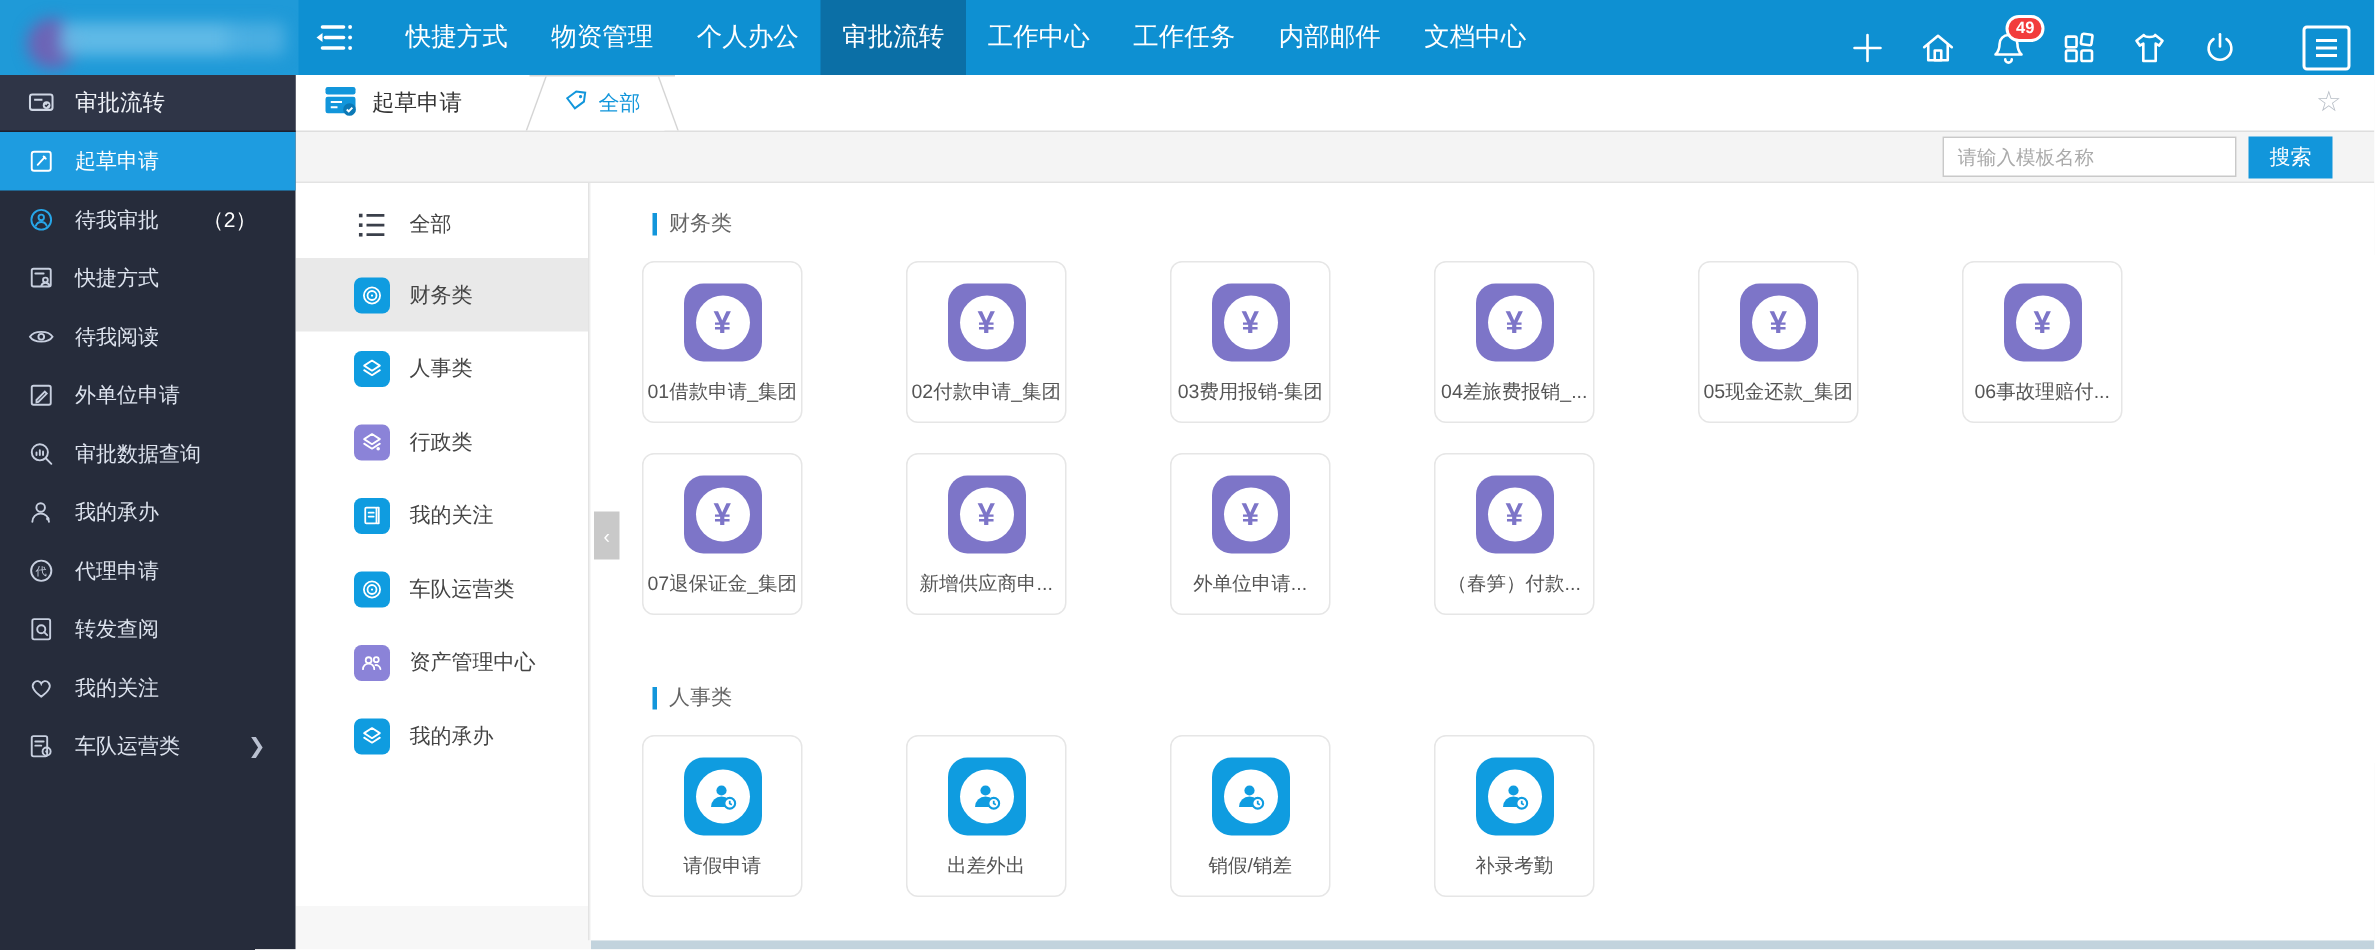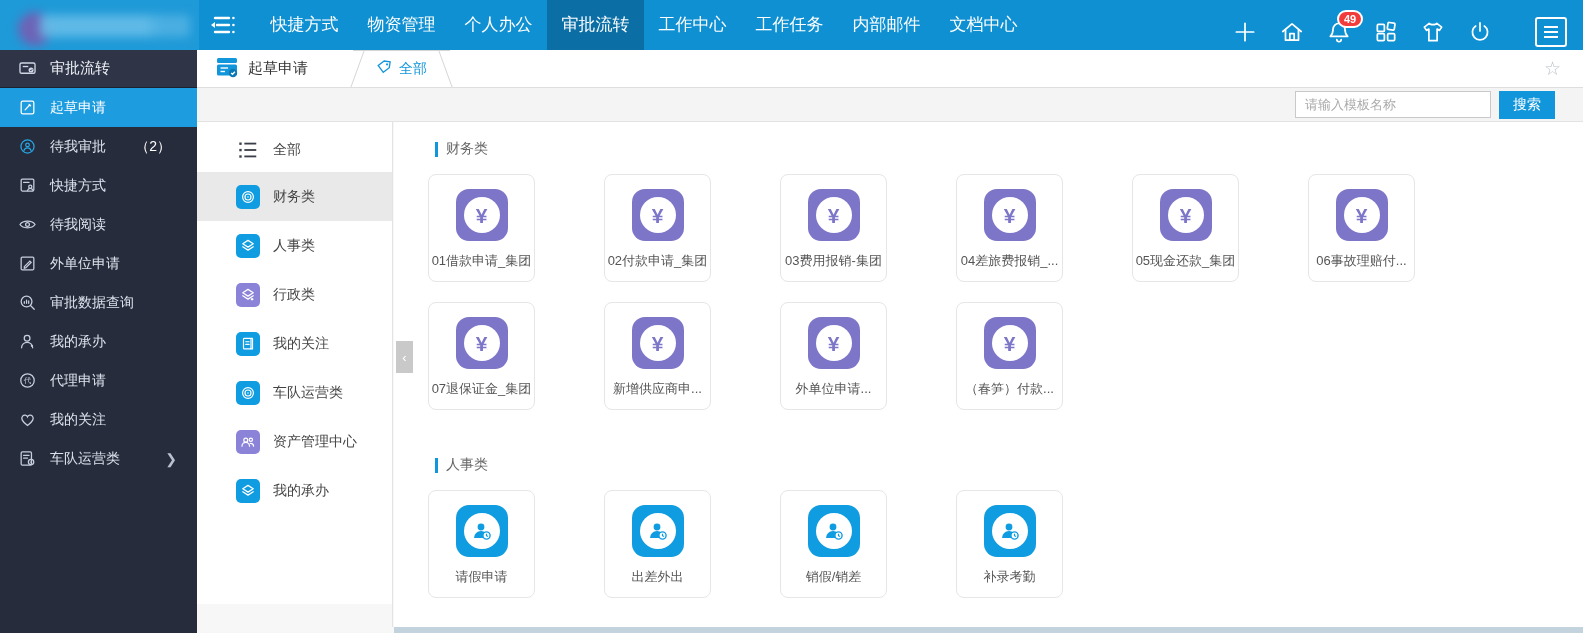--- a/index.html
+++ b/index.html
@@ -244,20 +244,30 @@
             <svg width="19" height="19" viewBox="0 0 24 24">
               <circle cx="12" cy="12" r="8.5" fill="none" stroke="#c7cfdf" stroke-width="1.6" stroke-linecap="round"></circle>
               <text x="12" y="15.5" font-size="9.5" fill="#c7cfdf" text-anchor="middle" font-family="sans-serif">代</text>
             </svg>
           </span>
           <span>代理申请</span>
         </div>
         <div class="sb-item">
           <span class="sb-ic">
             <svg width="19" height="19" viewBox="0 0 24 24">
+              <rect x="4.5" y="3.5" width="15" height="17" rx="1.5" fill="none" stroke="#c7cfdf" stroke-width="1.6" stroke-linecap="round"></rect>
+              <circle cx="12" cy="12" r="3.4" fill="none" stroke="#c7cfdf" stroke-width="1.6" stroke-linecap="round"></circle>
+              <line x1="14.4" y1="14.4" x2="17" y2="17" fill="none" stroke="#c7cfdf" stroke-width="1.6" stroke-linecap="round"></line>
+            </svg>
+          </span>
+          <span>转发查阅</span>
+        </div>
+        <div class="sb-item">
+          <span class="sb-ic">
+            <svg width="19" height="19" viewBox="0 0 24 24">
               <path d="M12 19.5 C5 14.5 3.5 10.5 5.8 7.8 C7.8 5.5 11 6.2 12 8.6 C13 6.2 16.2 5.5 18.2 7.8 C20.5 10.5 19 14.5 12 19.5 Z" fill="none" stroke="#c7cfdf" stroke-width="1.6" stroke-linecap="round"></path>
             </svg>
           </span>
           <span>我的关注</span>
         </div>
         <div class="sb-item">
           <span class="sb-ic">
             <svg width="19" height="19" viewBox="0 0 24 24">
               <rect x="4" y="3.5" width="13" height="17" rx="1.5" fill="none" stroke="#c7cfdf" stroke-width="1.6" stroke-linecap="round"></rect>
               <line x1="7" y1="8" x2="14" y2="8" fill="none" stroke="#c7cfdf" stroke-width="1.6" stroke-linecap="round"></line>

